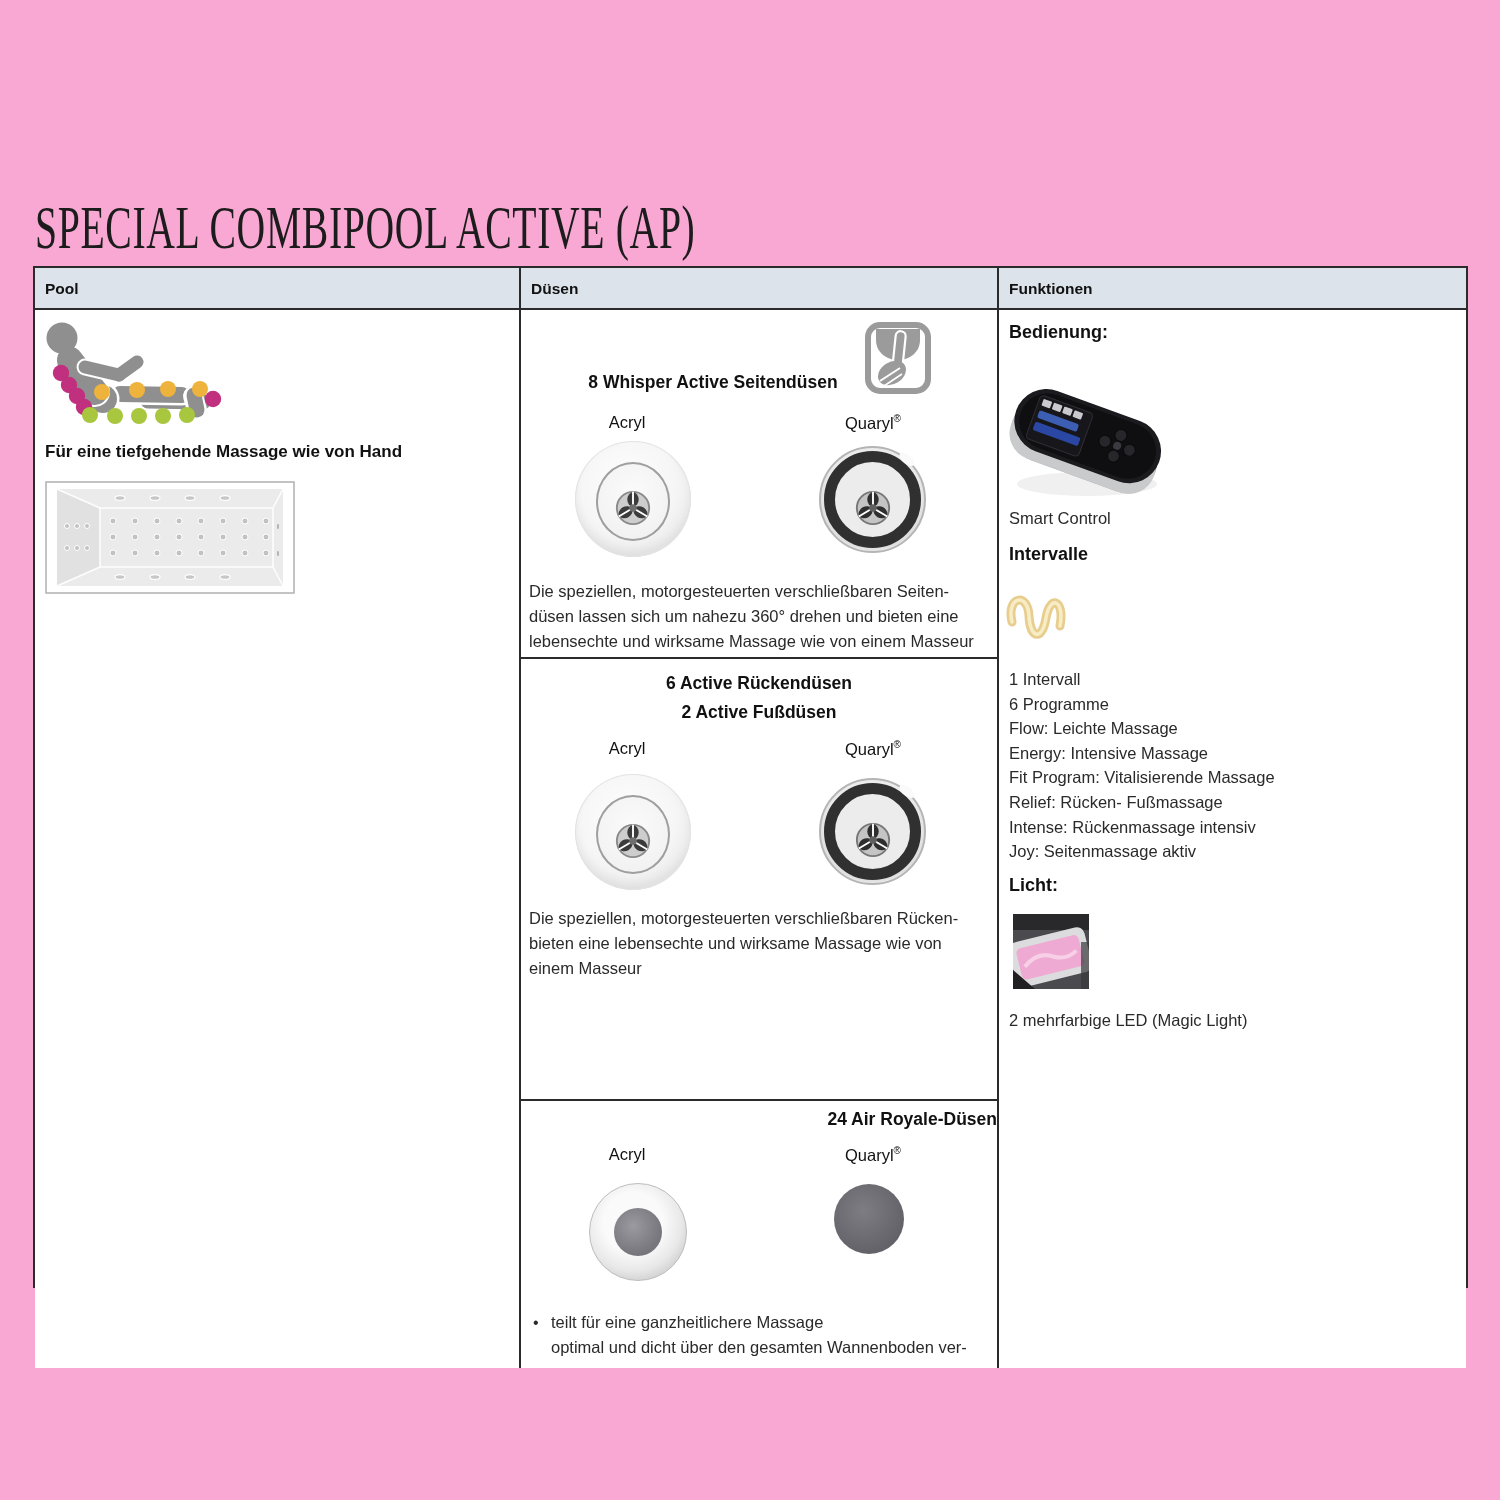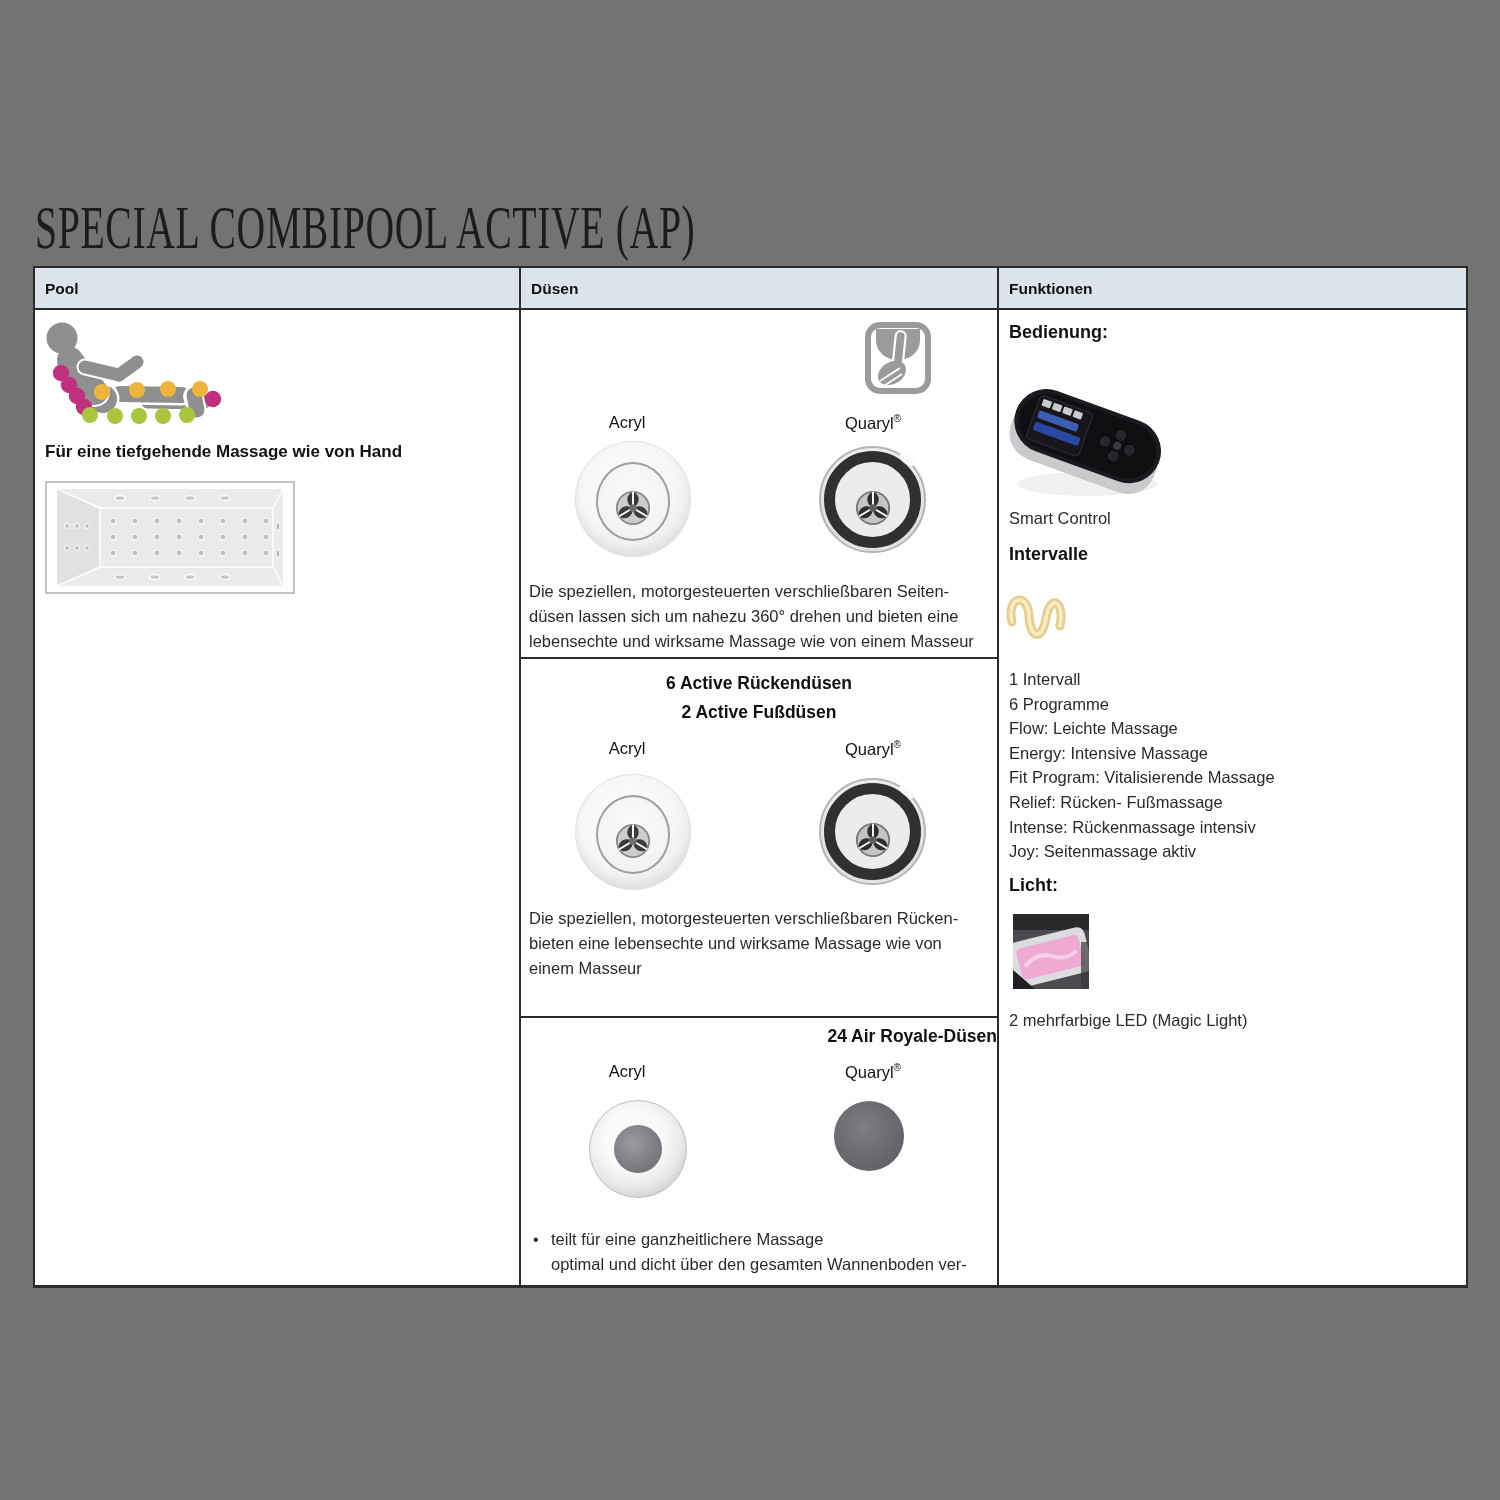--- a/index.html
+++ b/index.html
@@ -8,42 +8,42 @@
     --dot_magenta:#c1307e;
     --dot_yellow:#eeb33c;
     --dot_green:#a8c63e;
     --figure_gray:#8f8f8f;
     --wave_gold:#dfbd6a;
     --light_pink:#eeaad2;
   }
   *{box-sizing:border-box;margin:0;padding:0}
   html,body{width:1500px;height:1500px;background:#fff;overflow:hidden;
     font-family:"Liberation Sans", sans-serif;color:#222}
-  .page{position:relative;width:1500px;height:1500px;background:#737373}
+  .page{position:relative;width:1500px;height:1500px;background:#f9a8d4}
 
   .title{position:absolute;left:35px;top:196px;font-family:"Liberation Serif", serif;
     font-weight:400;font-size:62px;line-height:1;color:#1c1c1c;
     transform:scaleX(0.64);transform-origin:left top;white-space:nowrap;letter-spacing:1px}
 
   .tbl{position:absolute;left:33px;top:266px;width:1435px;border:2px solid var(--border);border-bottom-width:3px;background:#fff}
   .thead{display:grid;grid-template-columns:484px 478px 1fr;height:42px;background:var(--header_bg);border-bottom:2px solid var(--border)}
   .th{font-weight:bold;font-size:15.5px;padding:12px 0 4px 10px;color:#111}
   .bL{border-left:2px solid var(--border)}
   .tbody{display:grid;grid-template-columns:484px 478px 1fr;height:975px}
   .cell{position:relative;background:#fff}
 
   
   .figure{position:absolute;left:10px;top:12px;width:180px;height:105px}
   .pool-caption{position:absolute;left:10px;top:132px;font-weight:bold;font-size:17px;color:#111;white-space:nowrap}
   .tub{position:absolute;left:10px;top:171px;width:250px;height:113px}
 
   
   .dsec{position:relative;width:100%}
   .s1{height:349px;border-bottom:2px solid var(--border)}
-  .s2{height:359px;border-bottom:2px solid var(--border)}
+  .s2{height:442px;border-bottom:2px solid var(--border)}
   .s3{height:267px}
   .whisper{position:absolute;left:344px;top:12px;width:66px;height:72px;display:block}
   .dsec-title{position:absolute;top:62px;left:0;width:100%;padding-right:92px;text-align:center;
     font-weight:bold;font-size:17.5px;color:#111;white-space:nowrap}
   .dsec-title2{position:absolute;top:10px;left:0;width:100%;text-align:center;
     font-weight:bold;font-size:17.5px;line-height:29px;color:#111}
   .s3 .dsec-title3{position:absolute;top:8px;left:0;width:100%;text-align:right;
     font-weight:bold;font-size:17.5px;color:#111}
   .mat-label{position:absolute;font-weight:normal;font-size:16.5px;color:#111;text-align:center}
   .mat-label sup{font-size:10px}
@@ -227,20 +227,21 @@
               <rect x="3" y="3" width="60" height="66" rx="12" fill="#ffffff" stroke="#9b9b9b" stroke-width="6"></rect>
               <path d="M11 7 H55 V18 C55 30 45 38 33 38 C21 38 11 30 11 18 Z" fill="#9b9b9b"></path>
               <g transform="rotate(6 33 30)">
                 <rect x="29" y="9" width="10" height="38" rx="5" fill="#9b9b9b" stroke="#ffffff" stroke-width="2.2"></rect>
               </g>
               <ellipse cx="27" cy="51" rx="15" ry="11" transform="rotate(-32 27 51)" fill="#9b9b9b"></ellipse>
               <path d="M15 59 L35 46" stroke="#ffffff" stroke-width="2"></path>
               <path d="M19 64 L37 52" stroke="#ffffff" stroke-width="1.6"></path>
             </svg>
           </span>
+          <div class="dsec-title">8 Whisper Active Seitendüsen</div>
           <div class="mat-label ml-a">Acryl</div>
           <div class="mat-label ml-q"><span>Quaryl</span><sup>®</sup></div>
           <div class="jet jet-acryl">
             <svg class="rotor" viewBox="0 0 40 40">
               <circle cx="20" cy="20" r="17" fill="#cdcdcd" stroke="#8a8a8a" stroke-width="2"></circle>
               <g fill="#3b3b3b">
                 <ellipse cx="20" cy="11" rx="6" ry="7.5"></ellipse>
                 <ellipse cx="20" cy="11" rx="6" ry="7.5" transform="rotate(120 20 20)"></ellipse>
                 <ellipse cx="20" cy="11" rx="6" ry="7.5" transform="rotate(240 20 20)"></ellipse>
               </g>

